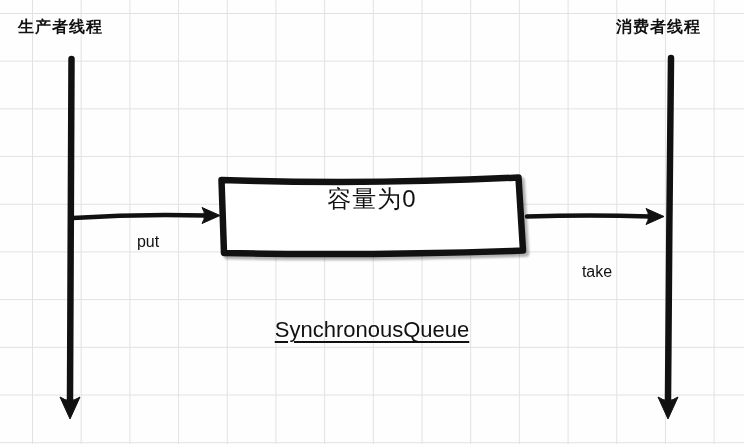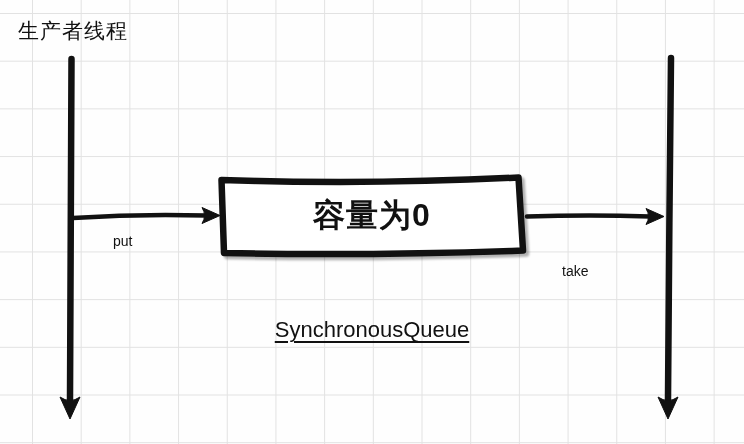--- a/index.html
+++ b/index.html
@@ -47,40 +47,40 @@
     stroke-width:6.5;
     stroke-linejoin:round;
     filter:drop-shadow(3px 3px 1px rgba(0,0,0,0.30));
   }
   .label{
     position:absolute;
     white-space:nowrap;
     color:var(--ink);
   }
   .thread-label{
-    font-size:21px;
+    font-size:16px;
     letter-spacing:1px;
+    font-weight:bold;
   }
   .producer-label{left:18px;top:17px;}
   .consumer-label{left:616px;top:17px;}
   .op-label{
-    font-size:14px;
+    font-size:16px;
     width:70px;
-    text-align:left;
+    text-align:center;
     top:233px;
   }
   .put-label{left:113px;}
   .take-label{left:562px;margin-top:30px;}
   .box-label{
-    left:221px;top:178px;
+    left:221px;top:161px;
     width:302px;height:75px;
     display:flex;align-items:center;justify-content:center;
-    font-size:32px;
+    font-size:24px;
     letter-spacing:1px;
-    font-weight:bold;
   }
   .title-label{
     left:0;top:317px;
     width:744px;
     text-align:center;
     font-size:22px;
     text-decoration:underline;
     text-decoration-thickness:2px;
     text-underline-offset:4px;
   }
@@ -102,20 +102,21 @@
     <path class="ink-fill" d="M220 215.5 L202 207.5 Q207 215.5 202 223.5 Z"></path>
 
     <path class="queue-box-path" d="M221.5 180 Q370 185 518.5 177.5 L523 250.5 Q370 256 224 253 Z"></path>
 
     <path class="ink-stroke" stroke-width="4.5" d="M527 216.5 Q590 214.5 650 216.5"></path>
     <path class="ink-fill" d="M664 216.5 L646 208.5 Q651 216.5 646 224.5 Z"></path>
   </svg>
 
   <div class="label thread-label producer-label">生产者线程</div>
 
+  <div class="label thread-label consumer-label">消费者线程</div>
 
   <div class="label box-label">容量为0</div>
 
   <div class="label op-label put-label">put</div>
 
   <div class="label op-label take-label">take</div>
 
   <div class="label title-label">SynchronousQueue</div>
 
 </div>

